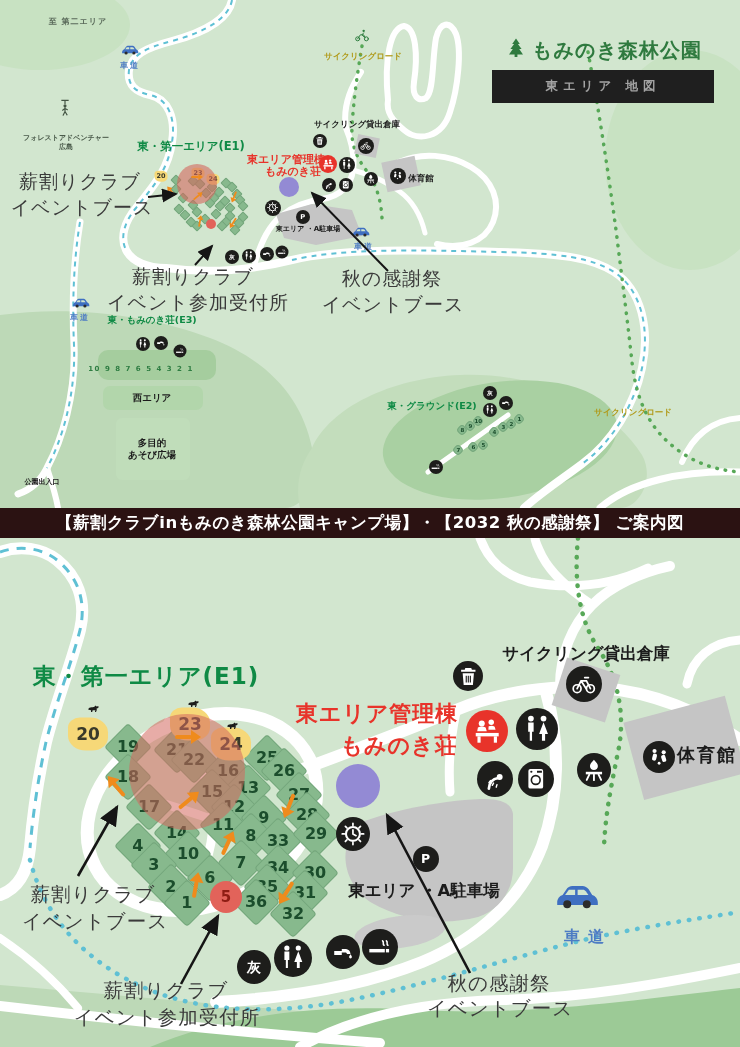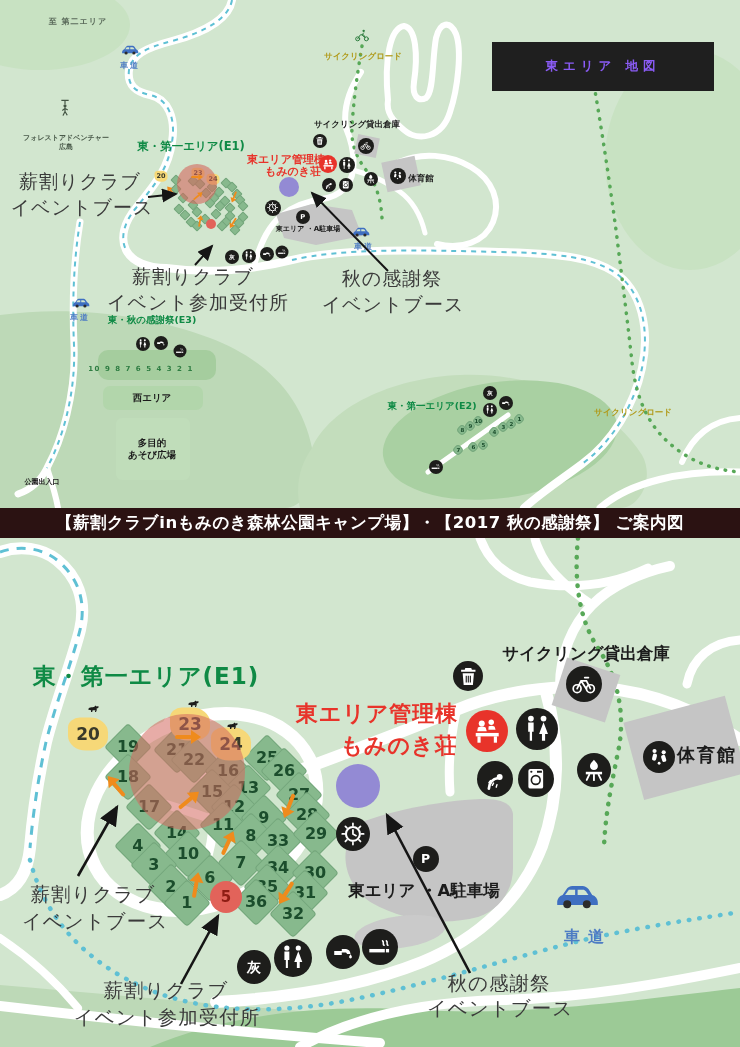--- a/index.html
+++ b/index.html
@@ -45,22 +45,22 @@
   .Bt{font-size:23px;color:#0f8a45;font-weight:900;letter-spacing:1px;}
   .Br{font-size:22px;color:#e8332a;font-weight:900;letter-spacing:1px;}
   .Bb{font-size:16.5px;color:#1c1c1c;font-weight:800;}
   .Bb2{font-size:18px;color:#1c1c1c;font-weight:800;letter-spacing:2px;}
   .Bblue{font-size:16px;color:#4d7cc4;font-weight:800;letter-spacing:8px;}
   .Ba{font-size:19.5px;color:#3a3a3a;font-weight:500;letter-spacing:1px;}
   
   .logo{position:absolute;left:492px;top:36px;width:222px;}
   .logo-row{display:flex;align-items:center;justify-content:center;gap:4px;}
   .logo-title{font-size:20px;font-weight:900;color:#2f7a3f;letter-spacing:1px;white-space:nowrap;}
-  .logo-bar{margin-top:6px;background:#1f1f1f;color:#8b5cf6;text-align:center;
-            font-size:12.5px;font-weight:800;letter-spacing:5px;padding:16px 0;}
+  .logo-bar{margin-top:6px;background:#1f1f1f;color:#a3a3a3;text-align:center;
+            font-size:12.5px;font-weight:800;letter-spacing:5px;padding:8px 0;}
 </style>
 </head>
 <body>
 
 <div id="stage">
 
   <section id="top-map">
     <svg class="bg" width="740" height="508" viewBox="0 0 740 508">
       <rect width="740" height="508" fill="#d2e6cf"></rect>
       <path d="M0,315 C70,305 150,315 210,338 C268,360 302,398 312,448 C318,480 305,508 285,508 L0,508 Z" fill="#bdd9b7"></path>
@@ -524,26 +524,26 @@
         <div class="mk Lolive" style="left: 363px; top: 56px;">サイクリングロード</div>
         <div class="mk Lolive" style="left: 633px; top: 412px;">サイクリングロード</div>
         <div class="mk Lfa Lmulti" style="left: 66px; top: 143px;">フォレストアドベンチャー
 広島</div>
         <div class="mk Lg1" style="left: 191px; top: 146px;">東・第一エリア(E1)</div>
         <div class="mk Lred" style="left: 286px; top: 160px;">東エリア管理棟</div>
         <div class="mk Lred" style="left: 293px; top: 172px;">もみのき荘</div>
         <div class="mk Lbk1" style="left: 357px; top: 124px;">サイクリング貸出倉庫</div>
         <div class="mk Lbk1" style="left: 421px; top: 178px;">体育館</div>
         <div class="mk Lbk2" style="left: 308px; top: 229px;">東エリア ・A駐車場</div>
-        <div class="mk Lg2" style="left: 152px; top: 320px;">東・秋の感謝祭(E3)</div>
+        <div class="mk Lg2" style="left: 152px; top: 320px;">東・もみのき荘(E3)</div>
         <div class="mk Ldig" style="left: 141px; top: 369px;">10 9 8 7 6 5 4 3 2 1</div>
         <div class="mk Lpill" style="left: 152px; top: 398px;">西エリア</div>
         <div class="mk Lpill Lmulti" style="left: 152px; top: 449px;">多目的
 あそび広場</div>
-        <div class="mk Lg2" style="left: 432px; top: 406px;">東・第一エリア(E2)</div>
+        <div class="mk Lg2" style="left: 432px; top: 406px;">東・グラウンド(E2)</div>
         <div class="mk Lbk2" style="left: 42px; top: 482px;">公園出入口</div>
         <div class="mk Lbig" style="left: 80px; top: 182px;">薪割りクラブ</div>
         <div class="mk Lbig" style="left: 82px; top: 208px;">イベントブース</div>
         <div class="mk Lbig" style="left: 193px; top: 277px;">薪割りクラブ</div>
         <div class="mk Lbig" style="left: 198px; top: 303px;">イベント参加受付所</div>
         <div class="mk Lbig" style="left: 392px; top: 279px;">秋の感謝祭</div>
         <div class="mk Lbig" style="left: 393px; top: 305px;">イベントブース</div>
         <div class="mk" style="left: 197px; top: 177px; transform: translate(-50%, -50%) rotate(0deg) scale(0.45);">
           <div class="oa">
             <div class="sh"></div>
@@ -585,26 +585,34 @@
         <defs>
           <marker id="ahT" markerWidth="10" markerHeight="10" refX="7" refY="3.5" orient="auto">
             <path d="M0,0L8,3.5L0,7Z" fill="#151515"></path>
           </marker>
         </defs>
         <line x1="148" y1="197" x2="176" y2="194" stroke="#151515" stroke-width="2" marker-end="url(#ahT)"></line>
         <line x1="195" y1="265" x2="212" y2="246" stroke="#151515" stroke-width="2" marker-end="url(#ahT)"></line>
         <line x1="388" y1="271" x2="312" y2="193" stroke="#151515" stroke-width="2" marker-end="url(#ahT)"></line>
       </svg>
     <div class="logo">
+      <div class="logo-row">
+        <span>
+          <svg width="24" height="24" viewBox="0 0 24 24">
+              <path d="M12 2.5L8.2 8h1.9L6.4 13h2.4L5 18.5h5.6V21h2.8v-2.5H19L15.2 13h2.4L13.9 8h1.9z" fill="#2f7a3f"></path>
+            </svg>
+        </span>
+        <span class="logo-title">もみのき森林公園</span>
+      </div>
       <div class="logo-bar">東エリア 地図</div>
     </div>
   </section>
 
   <div id="banner">
-    <span>【薪割クラブinもみのき森林公園キャンプ場】・【2017 秋の感謝祭】 ご案内図</span>
+    <span>【薪割クラブinもみのき森林公園キャンプ場】・【2032 秋の感謝祭】 ご案内図</span>
   </div>
 
   <section id="bottom-map">
     <svg class="bg" width="740" height="509" viewBox="0 538 740 509">
       <rect y="538" width="740" height="509" fill="#d2e6cf"></rect>
       <path d="M0,985 C150,998 300,1012 420,1020 C540,1028 660,1020 740,1008 L740,1047 L0,1047 Z" fill="#bdd9b7"></path>
       <path d="M150,1047 C230,1014 320,1004 420,1010 C520,1016 620,1002 740,988 L740,1047 Z" fill="#9cca96"></path>
       <g stroke="#ffffff" fill="none" stroke-linecap="round" stroke-linejoin="round">
         <ellipse cx="202" cy="812" rx="120" ry="92" transform="rotate(-27 202 812)" stroke-width="13"></ellipse>
         <path d="M168,722 C196,752 213,782 213,820 C213,854 200,880 186,902" stroke-width="9"></path>

